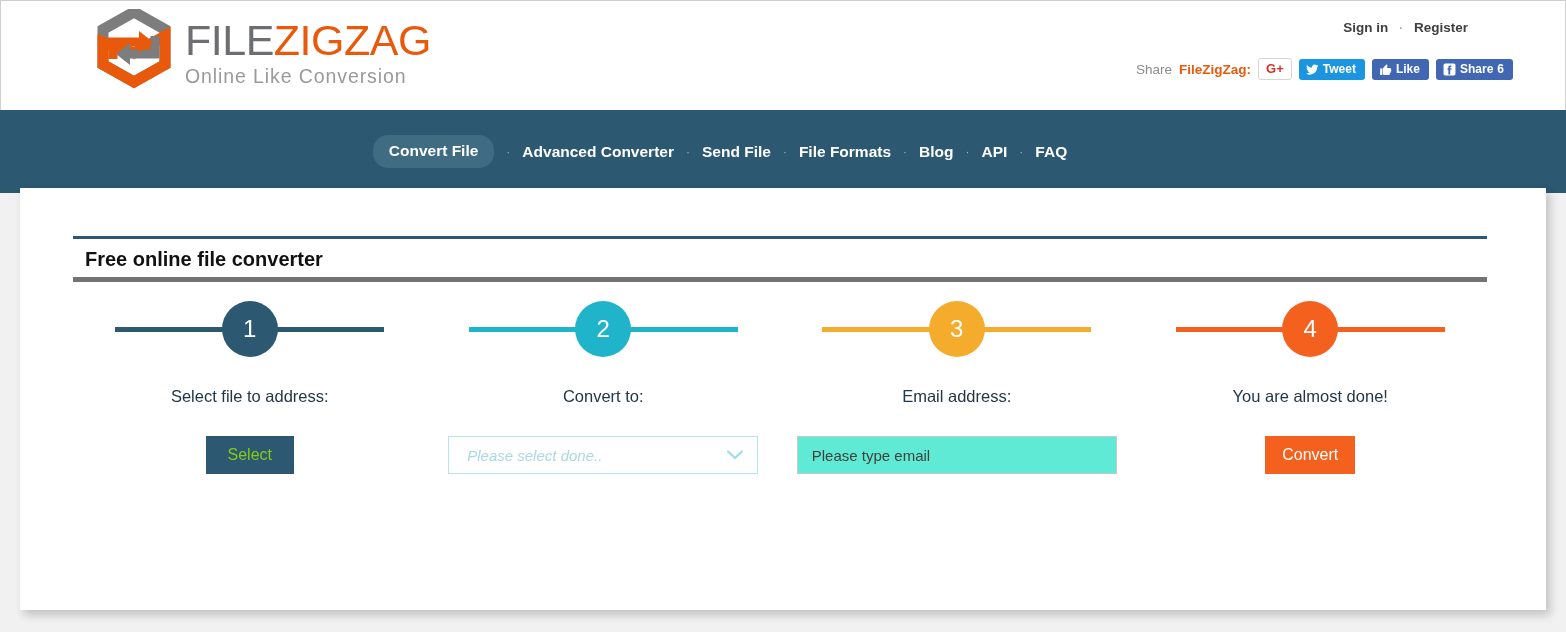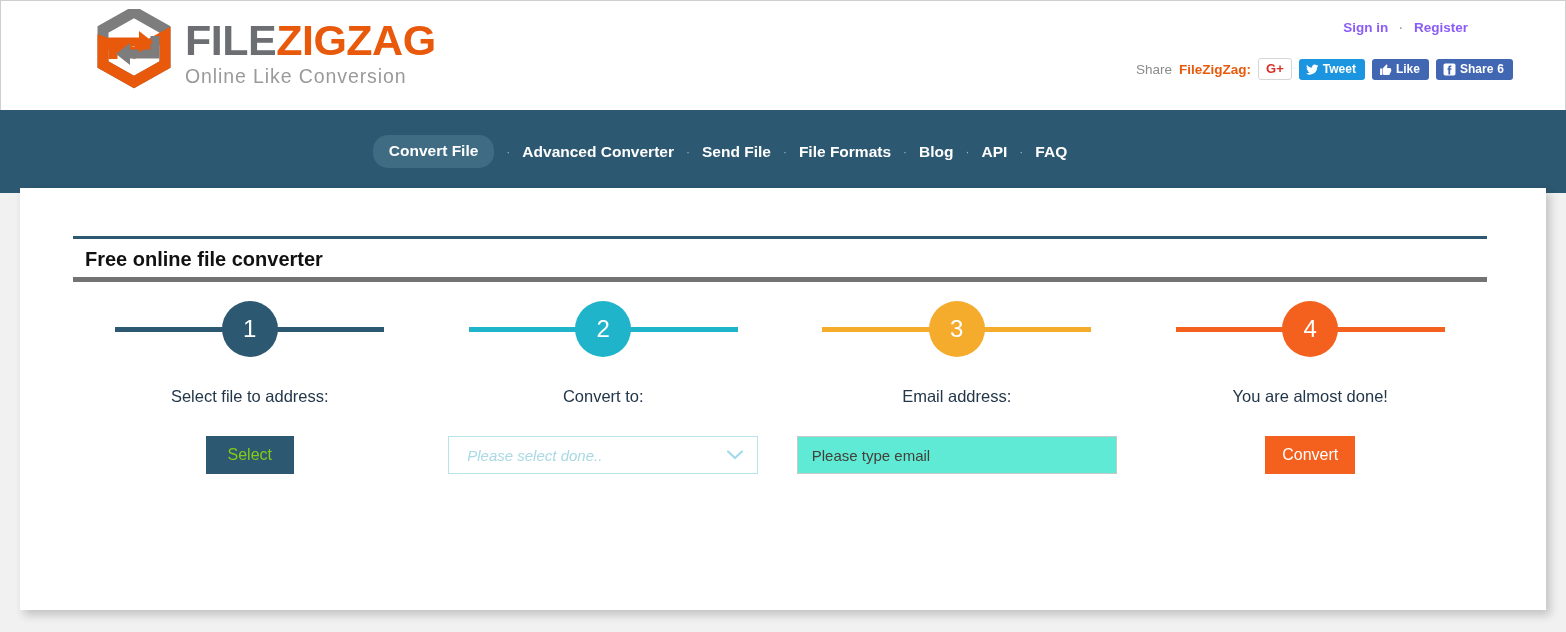--- a/index.html
+++ b/index.html
@@ -41,21 +41,21 @@
     position: absolute;
     left: 96px;
     top: 8px;
     display: flex;
     align-items: center;
   }
   .logo-mark { width: 74px; height: 88px; display: block; }
   .logo-text { margin-left: 14px; line-height: 1; }
   .logo-title {
     font-size: 43px;
-    font-weight: bold;
+    font-weight: normal;
     letter-spacing: -0.5px;
     white-space: nowrap;
     text-align: center;
   }
   .logo-file { color: #6d6e71; }
   .logo-zigzag { color: #e8590c; }
   .logo-sub {
     font-size: 19.5px;
     color: #9a9a9a;
     letter-spacing: 0.9px;
@@ -68,21 +68,21 @@
     position: absolute;
     right: 97px;
     top: 19px;
     font-size: 13.5px;
     font-weight: bold;
     color: #2b2b2b;
     display: flex;
     align-items: center;
     gap: 11px;
   }
-  .account a { color: #8b5cf6; text-decoration: none; }
+  .account a { color: #404040; text-decoration: none; }
   .dot-sep { color: #9aa4b0; font-size: 11px; }
 
   
   .share-row {
     position: absolute;
     right: 52px;
     top: 57px;
     display: flex;
     align-items: center;
     gap: 7px;

